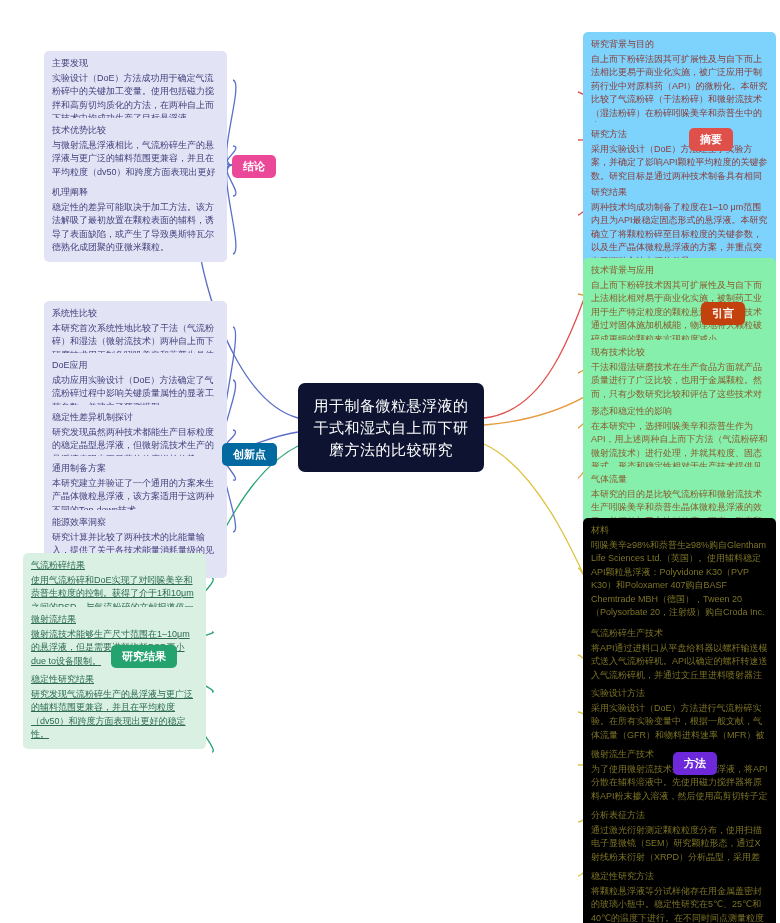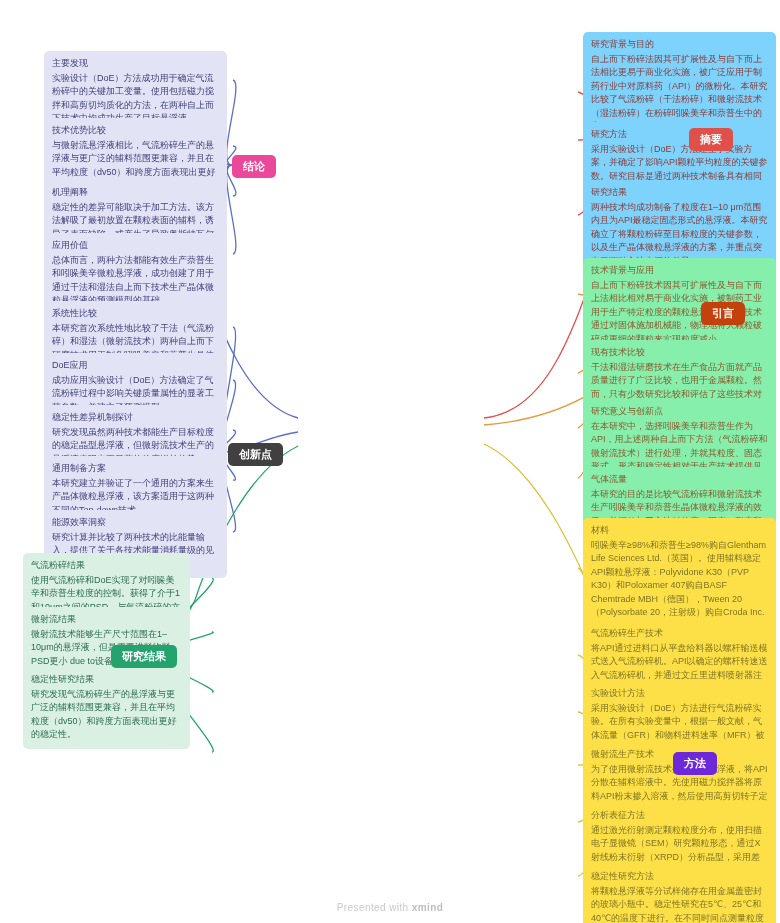--- a/index.html
+++ b/index.html
@@ -54,21 +54,21 @@
     font-size: 11px;
     font-weight: bold;
     color: #ffffff;
     white-space: nowrap;
     z-index: 5;
   }
   .chip-abstract   { background: #e0504b; left: 669px; top: 128px; margin-left: 20px; }
   .chip-intro      { background: #c2410c; left: 701px; top: 302px; }
   .chip-methods    { background: #6d28d9; left: 673px; top: 752px; }
   .chip-conclusion { background: #ec4899; left: 232px; top: 155px; }
-  .chip-innovation { background: #404040; left: 228px; top: 443px; }
+  .chip-innovation { background: #0369a1; left: 222px; top: 443px; }
   .chip-results    { background: #25a36f; left: 111px; top: 645px; }
 
   
   .card {
     position: absolute;
     box-sizing: border-box;
     border-radius: 5px;
     padding: 6px 8px 7px 8px;
     font-size: 9px;
     line-height: 1.5;
@@ -79,26 +79,26 @@
     margin-bottom: 1px;
   }
   .card .card-body {
     display: block;
   }
 
   
   .col-right { left: 583px; width: 193px; }
   
   .col-left-a { left: 44px; width: 183px; }
-  .col-left-b { left: 23px; width: 167px; }
+  .col-left-b { left: 23px; width: 183px; text-decoration: underline; }
 
   
   .t-red    { background: #7dd3fc; color: #8a3b38; }
   .t-orange { background: #86efac; color: #8a5a2c; }
-  .t-yellow { background: #fde047; color: #7d7425; }
+  .t-yellow { background: #000000; color: #7d7425; }
   .t-blue   { background: #e3e3f6; color: #3f3f7a; }
   .t-green  { background: #d9f0e3; color: #2c6b50; }
 
   
   .footer {
     position: absolute;
     left: 0;
     bottom: 10px;
     width: 780px;
     text-align: center;
@@ -155,20 +155,23 @@
       <path d="M226,452 C210,452 245,482 233,480" stroke="#5b6fc9"></path>
       <path d="M226,452 C210,452 245,532 233,532" stroke="#5b6fc9"></path>
 
       <path d="M150,654 C135,654 225,580 212,578" stroke="#25a36f"></path>
       <path d="M150,654 C135,654 225,632 212,632" stroke="#25a36f"></path>
       <path d="M150,654 C135,654 225,692 212,692" stroke="#25a36f"></path>
       <path d="M150,654 C135,654 225,752 212,752" stroke="#25a36f"></path>
     </g>
   </svg>
 
+  <div class="root-node">
+    <span>用于制备微粒悬浮液的干式和湿式自上而下研磨方法的比较研究</span>
+  </div>
 
   <div class="branch-chip chip-abstract">摘要</div>
   <div class="branch-chip chip-intro">引言</div>
   <div class="branch-chip chip-methods">方法</div>
   <div class="branch-chip chip-conclusion">结论</div>
   <div class="branch-chip chip-innovation">创新点</div>
   <div class="branch-chip chip-results">研究结果</div>
 
   <div class="card col-right t-red" style="top:32px">
     <span class="card-title">研究背景与目的</span>
@@ -185,21 +188,21 @@
 
   <div class="card col-right t-orange" style="top:258px">
     <span class="card-title">技术背景与应用</span>
     <span class="card-body">自上而下粉碎技术因其可扩展性及与自下而上法相比相对易于商业化实施，被制药工业用于生产特定粒度的颗粒悬浮液。这些技术通过对固体施加机械能，物理地将大颗粒破碎成更细的颗粒来实现粒度减小。</span>
   </div>
   <div class="card col-right t-orange" style="top:340px">
     <span class="card-title">现有技术比较</span>
     <span class="card-body">干法和湿法研磨技术在生产食品方面就产品质量进行了广泛比较，也用于金属颗粒。然而，只有少数研究比较和评估了这些技术对API颗粒特性的影响。</span>
   </div>
   <div class="card col-right t-orange" style="top:399px">
-    <span class="card-title">研究意义与创新点</span>
+    <span class="card-title">形态和稳定性的影响</span>
     <span class="card-body">在本研究中，选择吲哚美辛和萘普生作为API，用上述两种自上而下方法（气流粉碎和微射流技术）进行处理，并就其粒度、固态形式、形态和稳定性相对于生产技术提供见解。</span>
   </div>
   <div class="card col-right t-orange" style="top:467px">
     <span class="card-title">气体流量</span>
     <span class="card-body">本研究的目的是比较气流粉碎和微射流技术生产吲哚美辛和萘普生晶体微粒悬浮液的效果，并评估加工方法对粒度、固态、形态和稳定性的影响。</span>
   </div>
 
   <div class="card col-right t-yellow" style="top:518px">
     <span class="card-title">材料</span>
     <span class="card-body">吲哚美辛≥98%和萘普生≥98%购自Glentham Life Sciences Ltd.（英国）。使用辅料稳定API颗粒悬浮液：Polyvidone K30（PVP K30）和Poloxamer 407购自BASF Chemtrade MBH（德国），Tween 20（Polysorbate 20，注射级）购自Croda Inc.（荷兰，美国）。</span>
@@ -230,24 +233,20 @@
     <span class="card-body">实验设计（DoE）方法成功用于确定气流粉碎中的关键加工变量。使用包括磁力搅拌和高剪切均质化的方法，在两种自上而下技术中均成功生产了目标悬浮液。</span>
   </div>
   <div class="card col-left-a t-blue" style="top:118px">
     <span class="card-title">技术优势比较</span>
     <span class="card-body">与微射流悬浮液相比，气流粉碎生产的悬浮液与更广泛的辅料范围更兼容，并且在平均粒度（dv50）和跨度方面表现出更好的稳定性。</span>
   </div>
   <div class="card col-left-a t-blue" style="top:180px">
     <span class="card-title">机理阐释</span>
     <span class="card-body">稳定性的差异可能取决于加工方法。该方法解吸了最初放置在颗粒表面的辅料，诱导了表面缺陷，或产生了导致奥斯特瓦尔德熟化成团聚的亚微米颗粒。</span>
   </div>
-  <div class="card col-left-a t-blue" style="top:233px">
-    <span class="card-title">应用价值</span>
-    <span class="card-body">总体而言，两种方法都能有效生产萘普生和吲哚美辛微粒悬浮液，成功创建了用于通过干法和湿法自上而下技术生产晶体微粒悬浮液的预测模型的基础。</span>
-  </div>
 
   <div class="card col-left-a t-blue" style="top:301px">
     <span class="card-title">系统性比较</span>
     <span class="card-body">本研究首次系统性地比较了干法（气流粉碎）和湿法（微射流技术）两种自上而下研磨技术用于制备吲哚美辛和萘普生晶体微粒悬浮液。</span>
   </div>
   <div class="card col-left-a t-blue" style="top:353px">
     <span class="card-title">DoE应用</span>
     <span class="card-body">成功应用实验设计（DoE）方法确定了气流粉碎过程中影响关键质量属性的显著工艺参数，并建立了预测模型。</span>
   </div>
   <div class="card col-left-a t-blue" style="top:405px">
@@ -269,17 +268,14 @@
   </div>
   <div class="card col-left-b t-green" style="top:607px">
     <span class="card-title">微射流结果</span>
     <span class="card-body">微射流技术能够生产尺寸范围在1–10μm的悬浮液，但是需要进料物料PSD更小 due to设备限制。</span>
   </div>
   <div class="card col-left-b t-green" style="top:667px">
     <span class="card-title">稳定性研究结果</span>
     <span class="card-body">研究发现气流粉碎生产的悬浮液与更广泛的辅料范围更兼容，并且在平均粒度（dv50）和跨度方面表现出更好的稳定性。</span>
   </div>
 
-  <div class="footer">
-    <span>Presented with </span><span class="brand">xmind</span>
-  </div>
 
 </div>
 
 </body></html>

